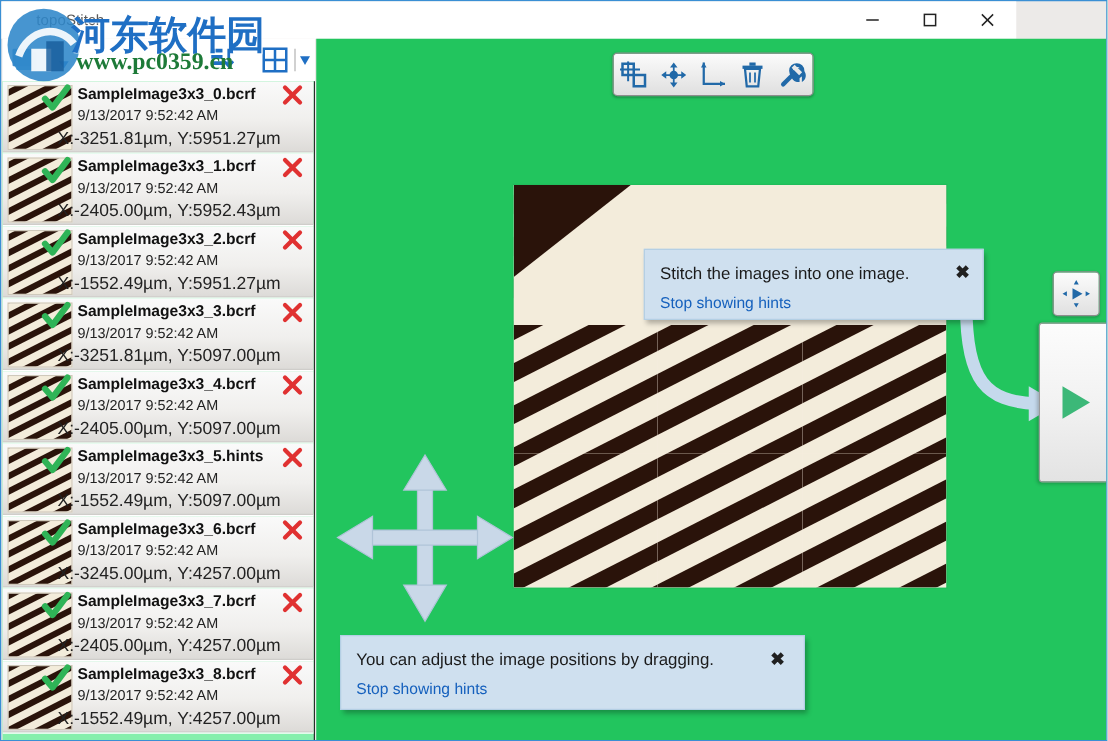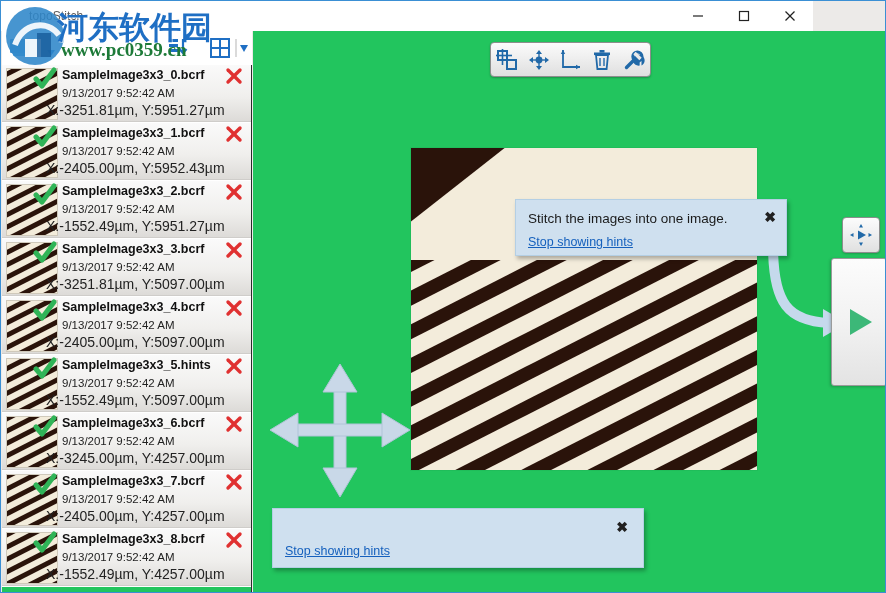--- a/index.html
+++ b/index.html
@@ -35,21 +35,21 @@
   
   #lefttoolbar {
     position: absolute; left: 1px; top: 30px; width: 250px; height: 34px;
     background: #ffffff;
   }
   .tb-ic { position: absolute; top: 4px; }
 
   
   #filelist {
     position: absolute; left: 1px; top: 64px; width: 250px; height: 527px;
-    background: #22c55e; border-right: 1px solid #2b2b2b;
+    background: #86efac; border-right: 1px solid #2b2b2b;
     overflow: hidden;
   }
   .fl-item {
     position: relative; height: 58px; width: 249px;
     background: linear-gradient(to bottom, #fafafa 0%, #f0efed 55%, #dcdad7 100%);
     border-bottom: 1px solid #ffffff;
     box-shadow: inset 0 -1px 0 #cfcdca;
   }
   .fl-thumb {
     position: absolute; left: 4px; top: 3px; width: 52px; height: 52px;
@@ -107,21 +107,21 @@
   .hint {
     position: absolute; background: #cfe0ef; border: 1px solid #b4cfe4;
     box-shadow: 2px 3px 4px rgba(0,0,0,.28);
   }
   .hint-text {
     font-size: 13.5px; color: #1b1b1b; position: absolute; left: 12px; top: 11px;
     white-space: nowrap;
   }
   .hint-link {
     position: absolute; left: 12px; top: 35px; font-size: 12.5px;
-    color: #1560bd; text-decoration: underline; cursor: pointer; white-space: nowrap;
+    color: #1560bd; cursor: pointer; white-space: nowrap;
   }
   .hint-close {
     position: absolute; width: 16px; height: 16px; font-size: 14px;
     color: #202020; display: flex; align-items: center; justify-content: center;
     font-weight: bold; cursor: pointer;
   }
   #hint1 { left: 262px; top: 168px; width: 272px; height: 57px; }
   #hint1 .hint-close { right: 8px; top: 9px; }
   #hint2 { left: 19px; top: 477px; width: 372px; height: 60px; }
   #hint2 .hint-close { right: 13px; top: 10px; }
@@ -1210,20 +1210,21 @@
       </svg>
     </div>
 
     <div class="hint" id="hint1">
       <span class="hint-text">Stitch the images into one image.</span>
       <span class="hint-link">Stop showing hints</span>
       <span class="hint-close">✖</span>
     </div>
 
     <div class="hint" id="hint2">
+      <span class="hint-text">You can adjust the image positions by dragging.</span>
       <span class="hint-link">Stop showing hints</span>
       <span class="hint-close">✖</span>
     </div>
 
     <div id="fitbtn">
       <svg width="24" height="24" viewBox="0 0 24 24">
         <path d="M9 7.5 L17 12 L9 16.5 Z" fill="#2169a8"></path>
         <path d="M12 1 L10 4.5 L14 4.5 Z M12 23 L10 19.5 L14 19.5 Z M1 12 L4.5 10 L4.5 14 Z M23 12 L19.5 10 L19.5 14 Z" fill="#2169a8"></path>
       </svg>
     </div>

